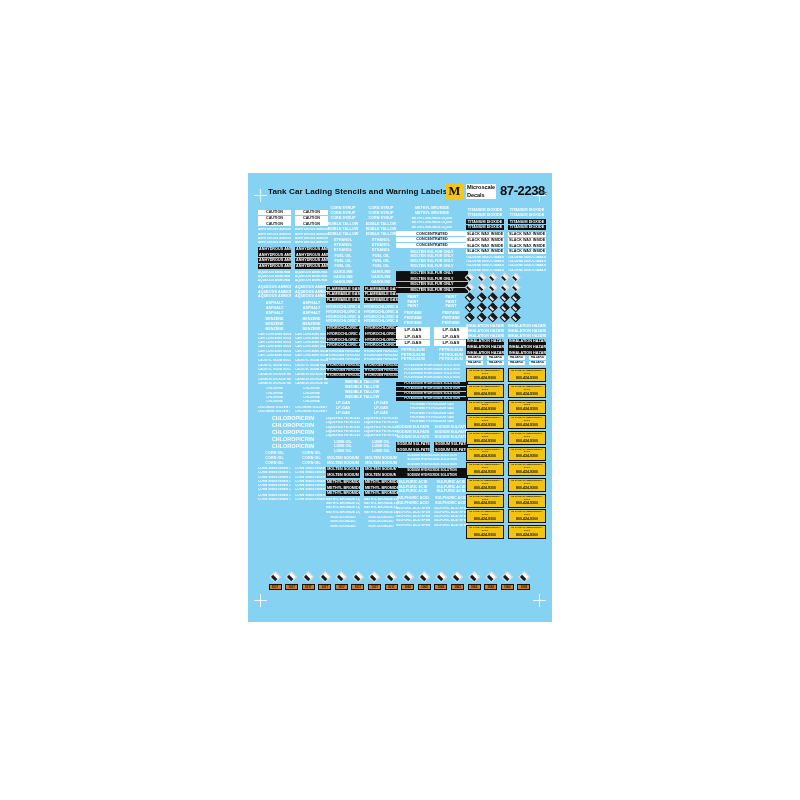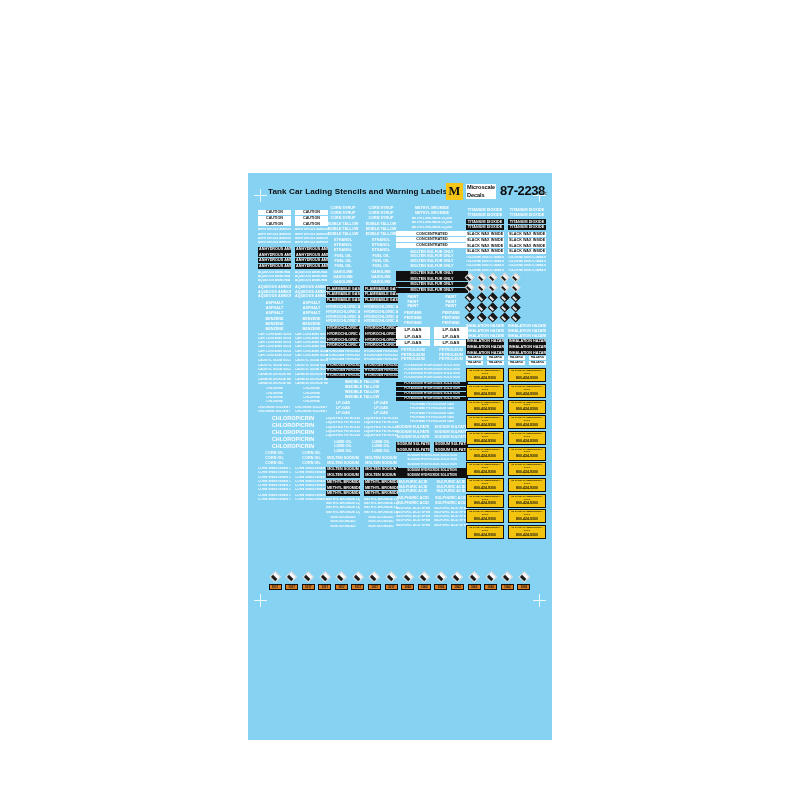--- a/index.html
+++ b/index.html
@@ -9,21 +9,21 @@
     background: #ffffff;
     font-family: "Liberation Sans", sans-serif;
     overflow: hidden;
   }
   #page { position: relative; width: 800px; height: 800px; background: #ffffff; }
 
   
   #sheet {
     position: absolute;
     left: 248px; top: 173px;
-    width: 304px; height: 567px;
+    width: 304px; height: 449px;
     background: #85d2f2;
   }
 
   
   .crossmark { position: absolute; width: 13px; height: 13px; pointer-events: none; }
   .crossmark:before, .crossmark:after {
     content: ""; position: absolute; background: #ffffff; opacity: .85;
   }
   .crossmark:before { left: 0; top: 6px; width: 13px; height: 1px; }
   .crossmark:after  { left: 6px; top: 0; width: 1px; height: 13px; }

